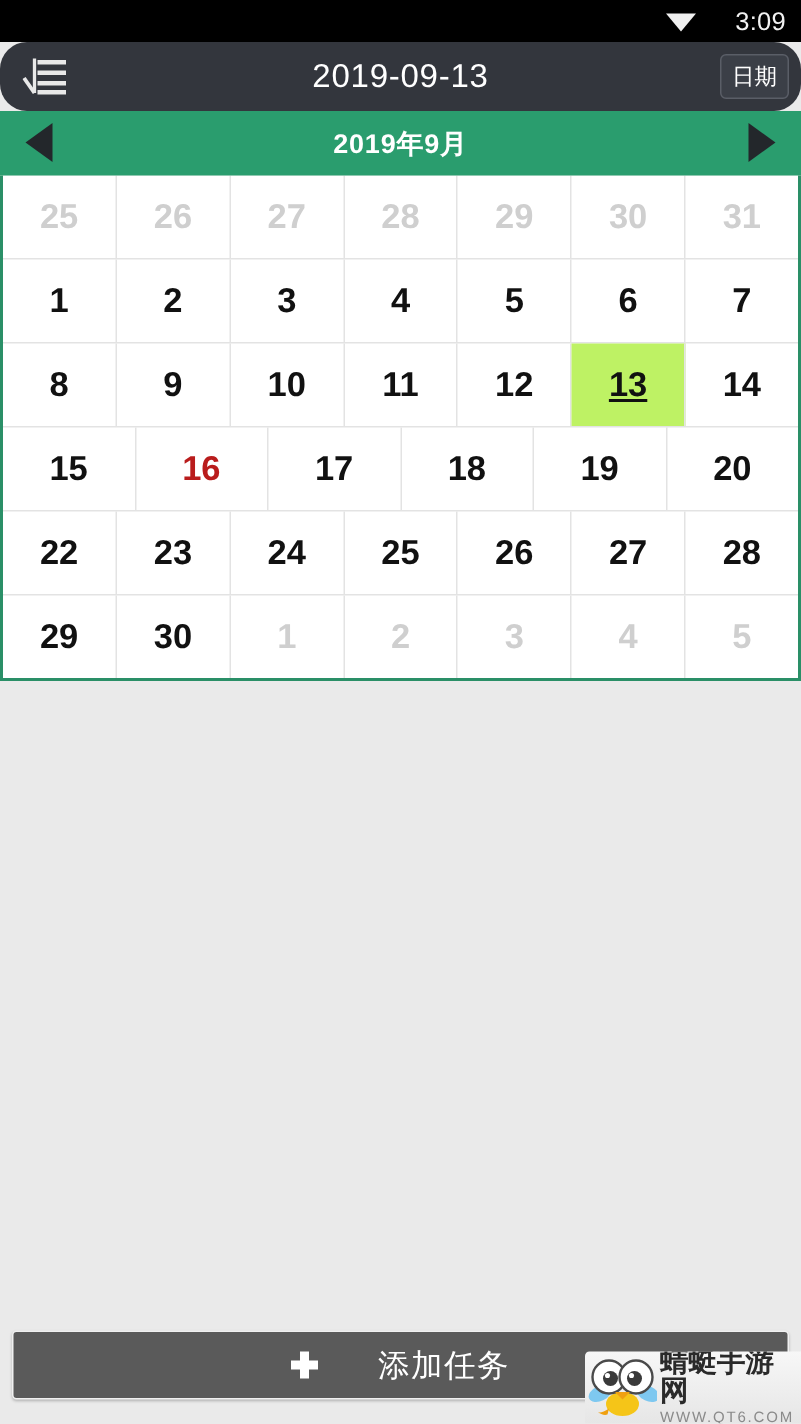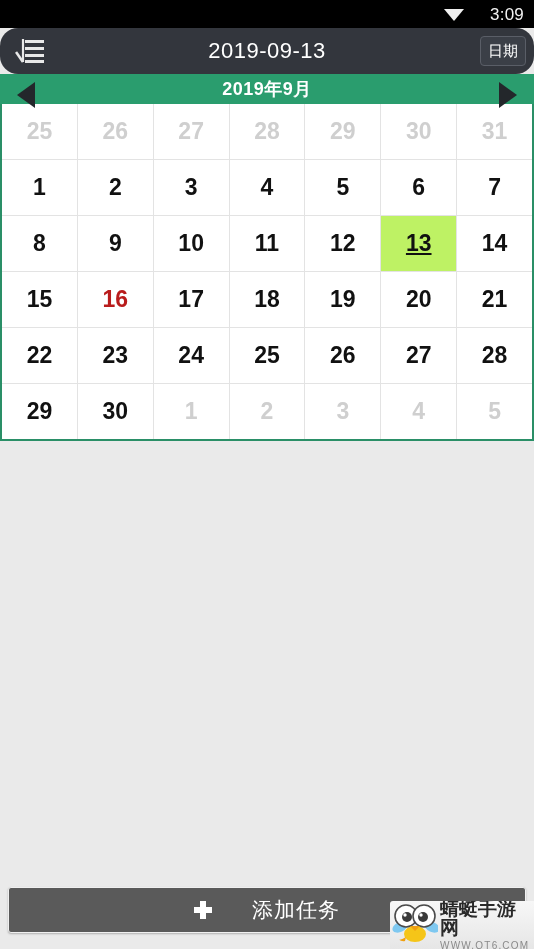--- a/index.html
+++ b/index.html
@@ -87,21 +87,21 @@
     font-size: 15px;
     display: flex;
     align-items: center;
     justify-content: center;
     cursor: pointer;
     box-sizing: border-box;
   }
 
   
   .month-bar {
-    height: 30px;
+    height: 43px;
     background: #2a9d6e;
     display: flex;
     align-items: center;
     justify-content: center;
     position: relative;
   }
   .month-label {
     color: #ffffff;
     font-size: 18px;
     font-weight: bold;
@@ -239,20 +239,21 @@
   }
 
   
   .watermark {
     position: absolute;
     right: 0;
     bottom: 0;
     width: 144px;
     height: 48px;
     display: flex;
+    align-items: center;
     background: linear-gradient(180deg,#f7f7f7 0%, #e6e6e6 100%);
     border-top-left-radius: 3px;
     overflow: hidden;
   }
   .wm-mascot {
     width: 46px;
     height: 44px;
     flex: 0 0 auto;
     margin-left: 2px;
   }
@@ -342,21 +343,20 @@
         <div class="cal-cell day-selected">13</div>
         <div class="cal-cell">14</div>
       </div>
       <div class="cal-row cal-week-row">
         <div class="cal-cell">15</div>
         <div class="cal-cell day-today">16</div>
         <div class="cal-cell">17</div>
         <div class="cal-cell">18</div>
         <div class="cal-cell">19</div>
         <div class="cal-cell">20</div>
-        <div class="cal-cell">21</div>
       </div>
       <div class="cal-row cal-week-row">
         <div class="cal-cell">22</div>
         <div class="cal-cell">23</div>
         <div class="cal-cell">24</div>
         <div class="cal-cell">25</div>
         <div class="cal-cell">26</div>
         <div class="cal-cell">27</div>
         <div class="cal-cell">28</div>
       </div>

